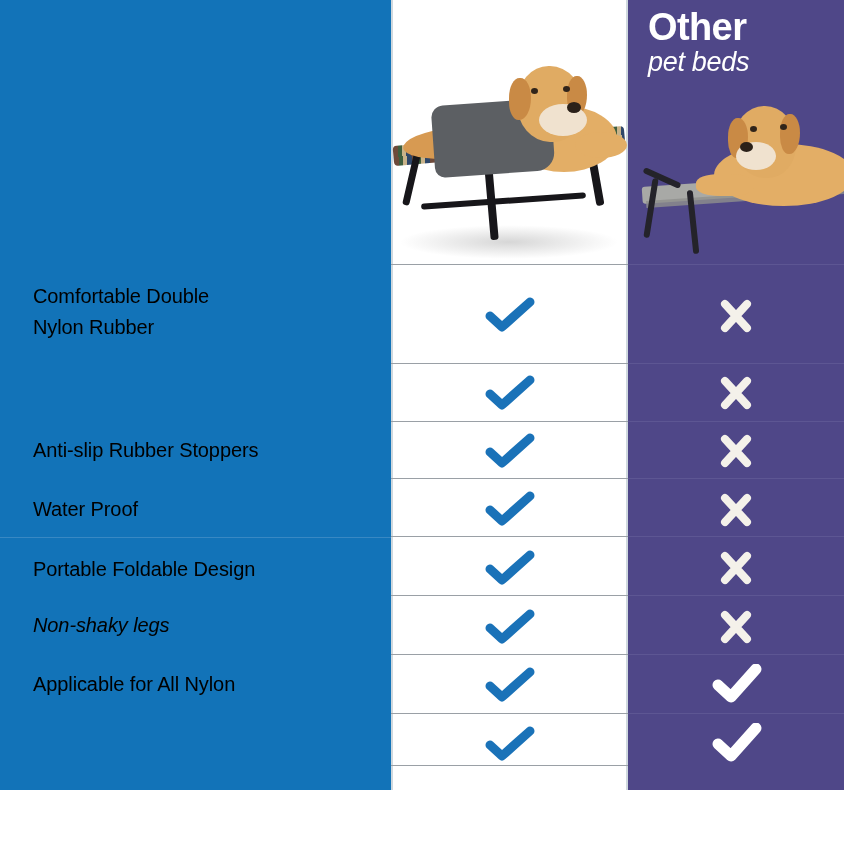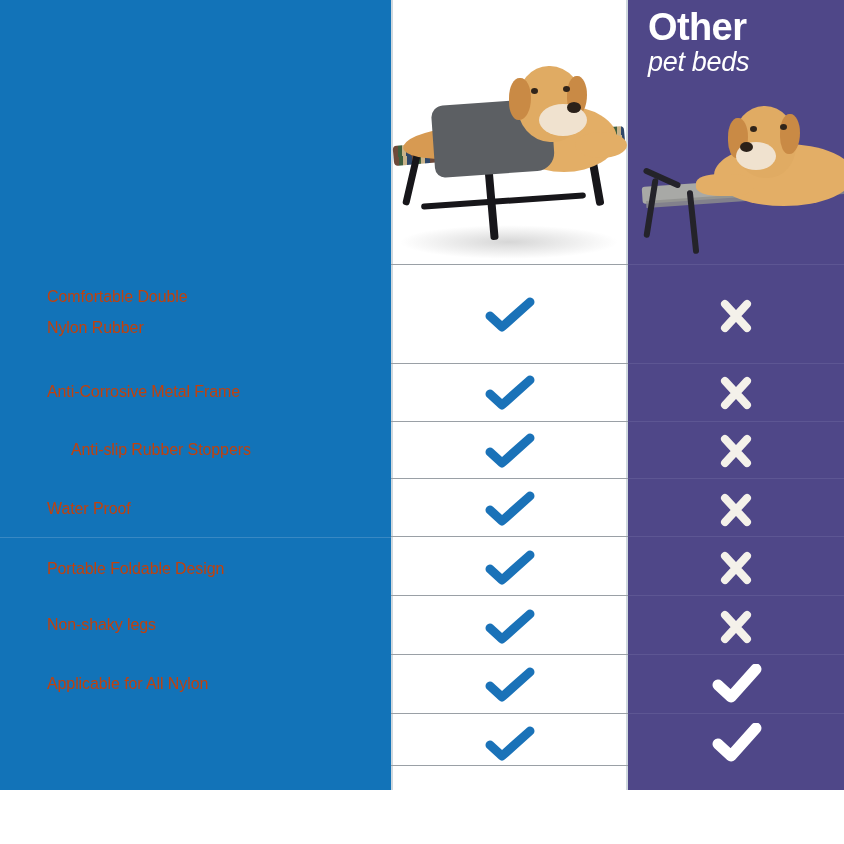--- a/index.html
+++ b/index.html
@@ -47,22 +47,22 @@
   .bed-top-other{position:absolute;background:#a8a9a6;border-radius:3px;}
   .bed-top-other2{position:absolute;background:#8e908d;}
   .leg-o{position:absolute;background:#24232a;}
   .shadow{position:absolute;background:radial-gradient(ellipse at center,rgba(120,120,120,.30),rgba(255,255,255,0) 70%);}
 
   
   .rowline{position:absolute;left:391px;width:237px;height:1px;background:#9aa0a6;}
   .rowline-r{position:absolute;left:628px;width:216px;height:1px;background:#6a629c;opacity:.55;}
   .seam{position:absolute;left:0;width:391px;height:1px;background:#3f8cc4;opacity:.85;}
 
-  .feat{position:absolute;left:47px;width:330px;color:#c2410c;
-        font-size:16px;line-height:28px;font-weight:400;letter-spacing:-0.1px;}
+  .feat{position:absolute;left:33px;width:330px;color:#000000;
+        font-size:20px;line-height:28px;font-weight:400;letter-spacing:-0.1px;}
   .feat.two{line-height:31px;}
 
   .mark{position:absolute;width:60px;text-align:center;}
   .mark-ours{left:480px;}
   .mark-other{left:706px;}
   .chk{display:block;}
   .xmk{display:block;}
 
   .bottom-white{position:absolute;left:0;top:790px;width:844px;height:54px;background:#ffffff;}
 </style>
@@ -142,25 +142,24 @@
   <div class="rowline-r" style="top:536px;"></div>
   <div class="rowline-r" style="top:595px;"></div>
   <div class="rowline-r" style="top:654px;"></div>
   <div class="rowline-r" style="top:713px;"></div>
   <div class="seam" style="top:537px;"></div>
 
   <div class="feat two" style="top:281px;">
     <div>Comfortable Double</div>
     <div>Nylon Rubber</div>
   </div>
-  <div class="feat" style="top:378px;">Anti-Corrosive Metal Frame</div>
-  <div class="feat" style="top:436px;margin-left:24px;">Anti-slip Rubber Stoppers</div>
+  <div class="feat" style="top:436px;">Anti-slip Rubber Stoppers</div>
   <div class="feat" style="top:495px;">Water Proof</div>
   <div class="feat" style="top:555px;">Portable Foldable Design</div>
-  <div class="feat" style="top:611px;">Non-shaky legs</div>
+  <div class="feat" style="top:611px;font-style:italic;">Non-shaky legs</div>
   <div class="feat" style="top:670px;">Applicable for All Nylon</div>
 
   <div class="mark mark-ours" style="top:296px;">
     <svg class="chk" width="60" height="38" viewBox="0 0 60 38">
       <path d="M10 20 L22 31 L50 6" fill="none" stroke="#1a72b8" stroke-width="9" stroke-linecap="round" stroke-linejoin="round"></path>
       </svg>
   </div>
   <div class="mark mark-ours" style="top:374px;">
     <svg class="chk" width="60" height="38" viewBox="0 0 60 38">
       <path d="M10 20 L22 31 L50 6" fill="none" stroke="#1a72b8" stroke-width="9" stroke-linecap="round" stroke-linejoin="round"></path>

